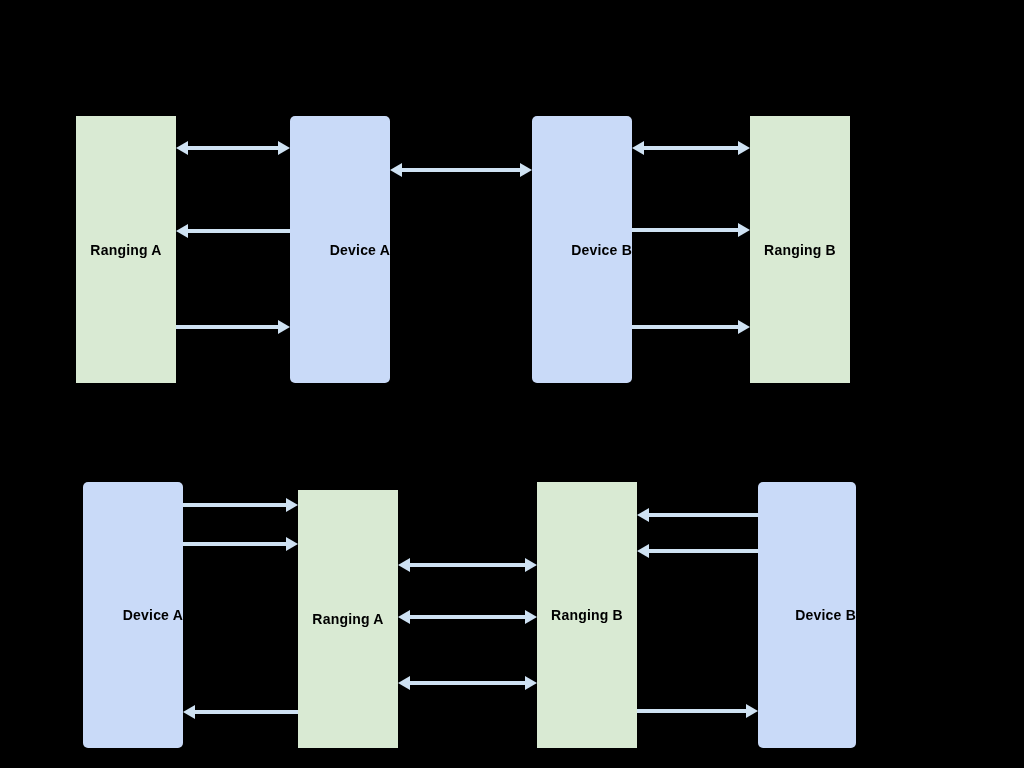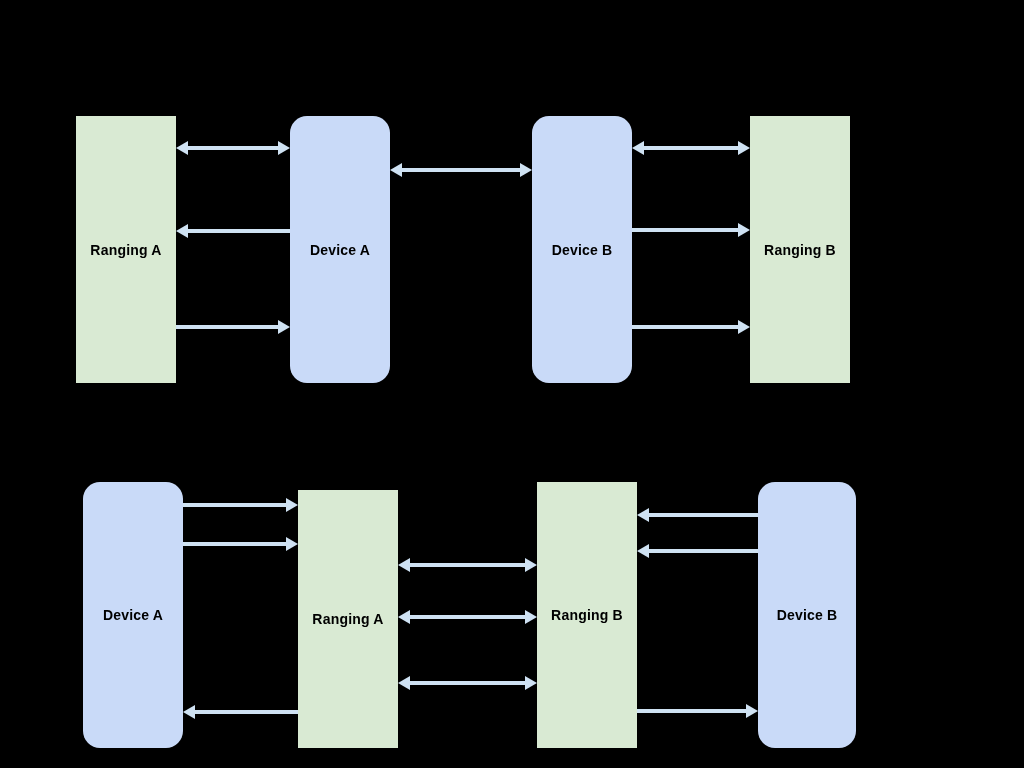--- a/index.html
+++ b/index.html
@@ -27,21 +27,21 @@
     display: flex;
     align-items: center;
     justify-content: center;
     color: var(--label-text);
     font-size: 14px;
     font-weight: bold;
     letter-spacing: 0.2px;
     box-sizing: border-box;
   }
   .box.ranging { background: var(--ranging-fill); }
-  .box.device  { background: var(--device-fill); border-radius: 17px; }
+  .box.device  { background: var(--device-fill); border-radius: 5px; justify-content: flex-end; }
   .arrow { position: absolute; height: 14px; }
   .arrow .line {
     position: absolute;
     top: 5px;
     height: 4px;
     left: 0;
     right: 0;
     background: var(--arrow);
   }
   .arrow.h-left  .line { left: 9px; }

